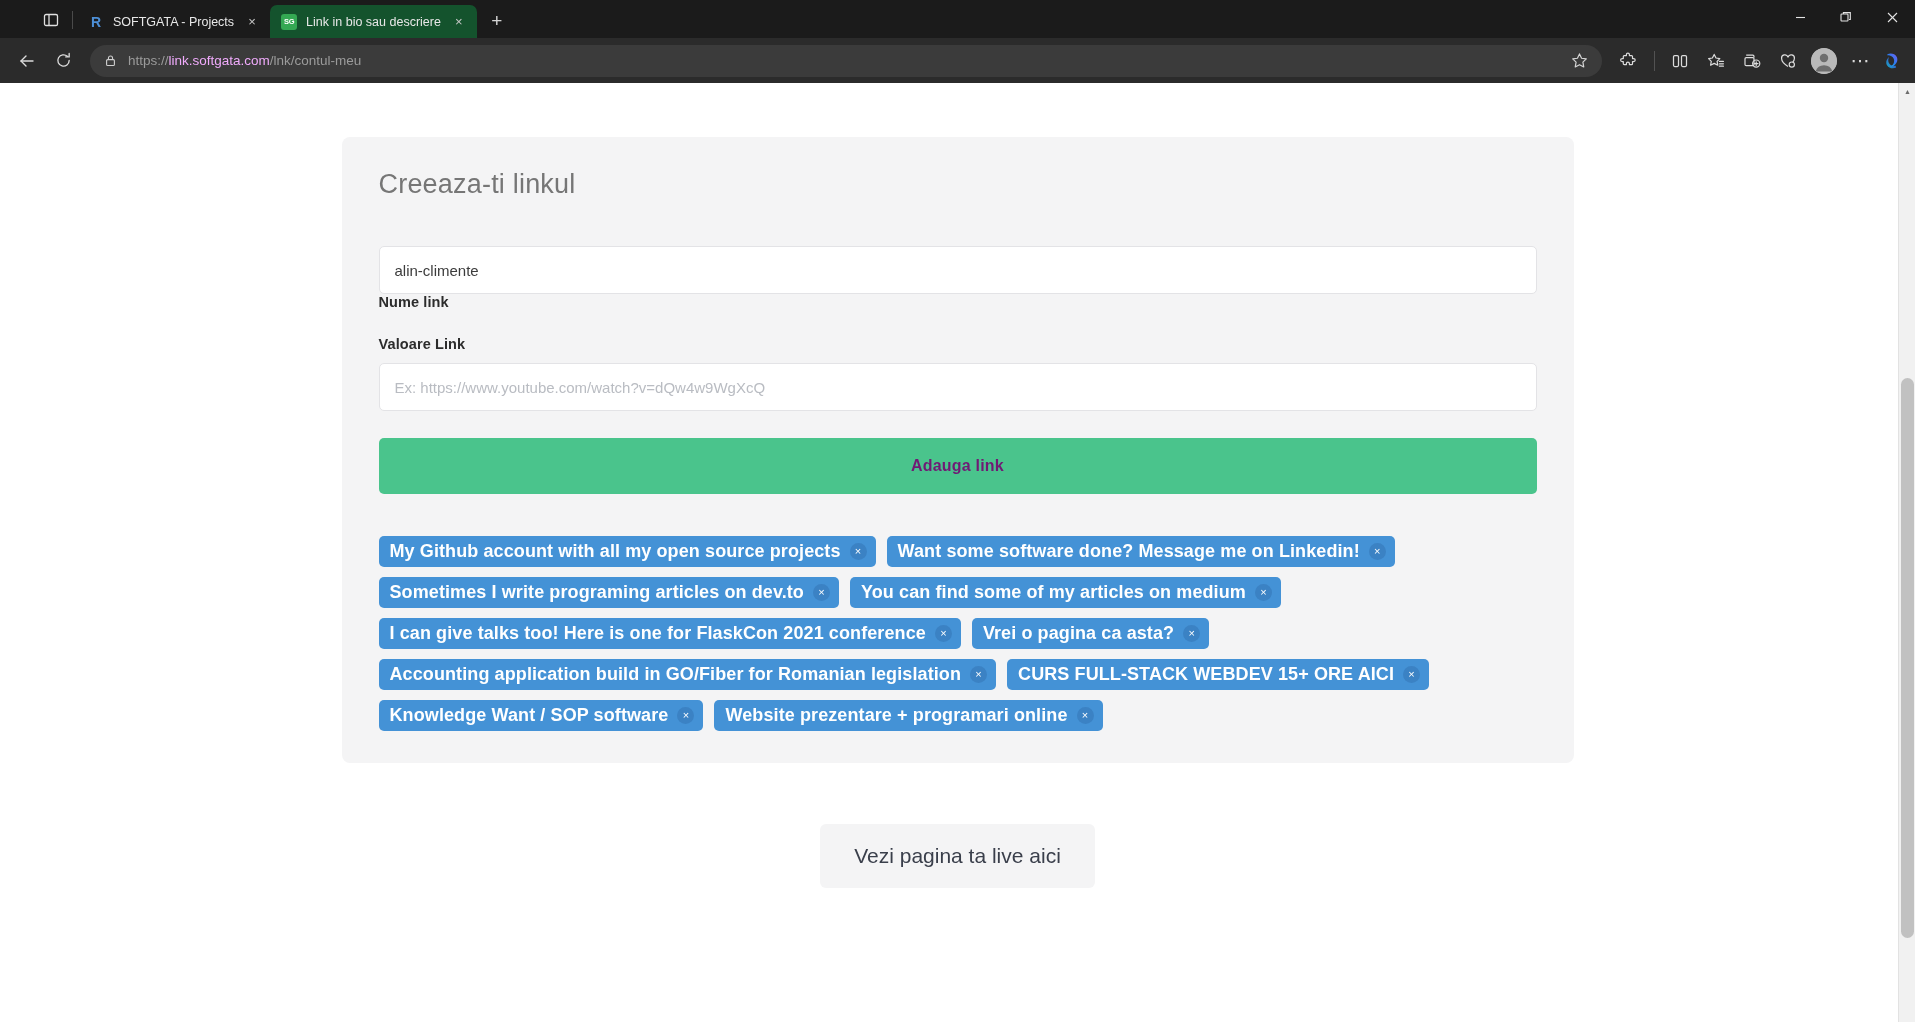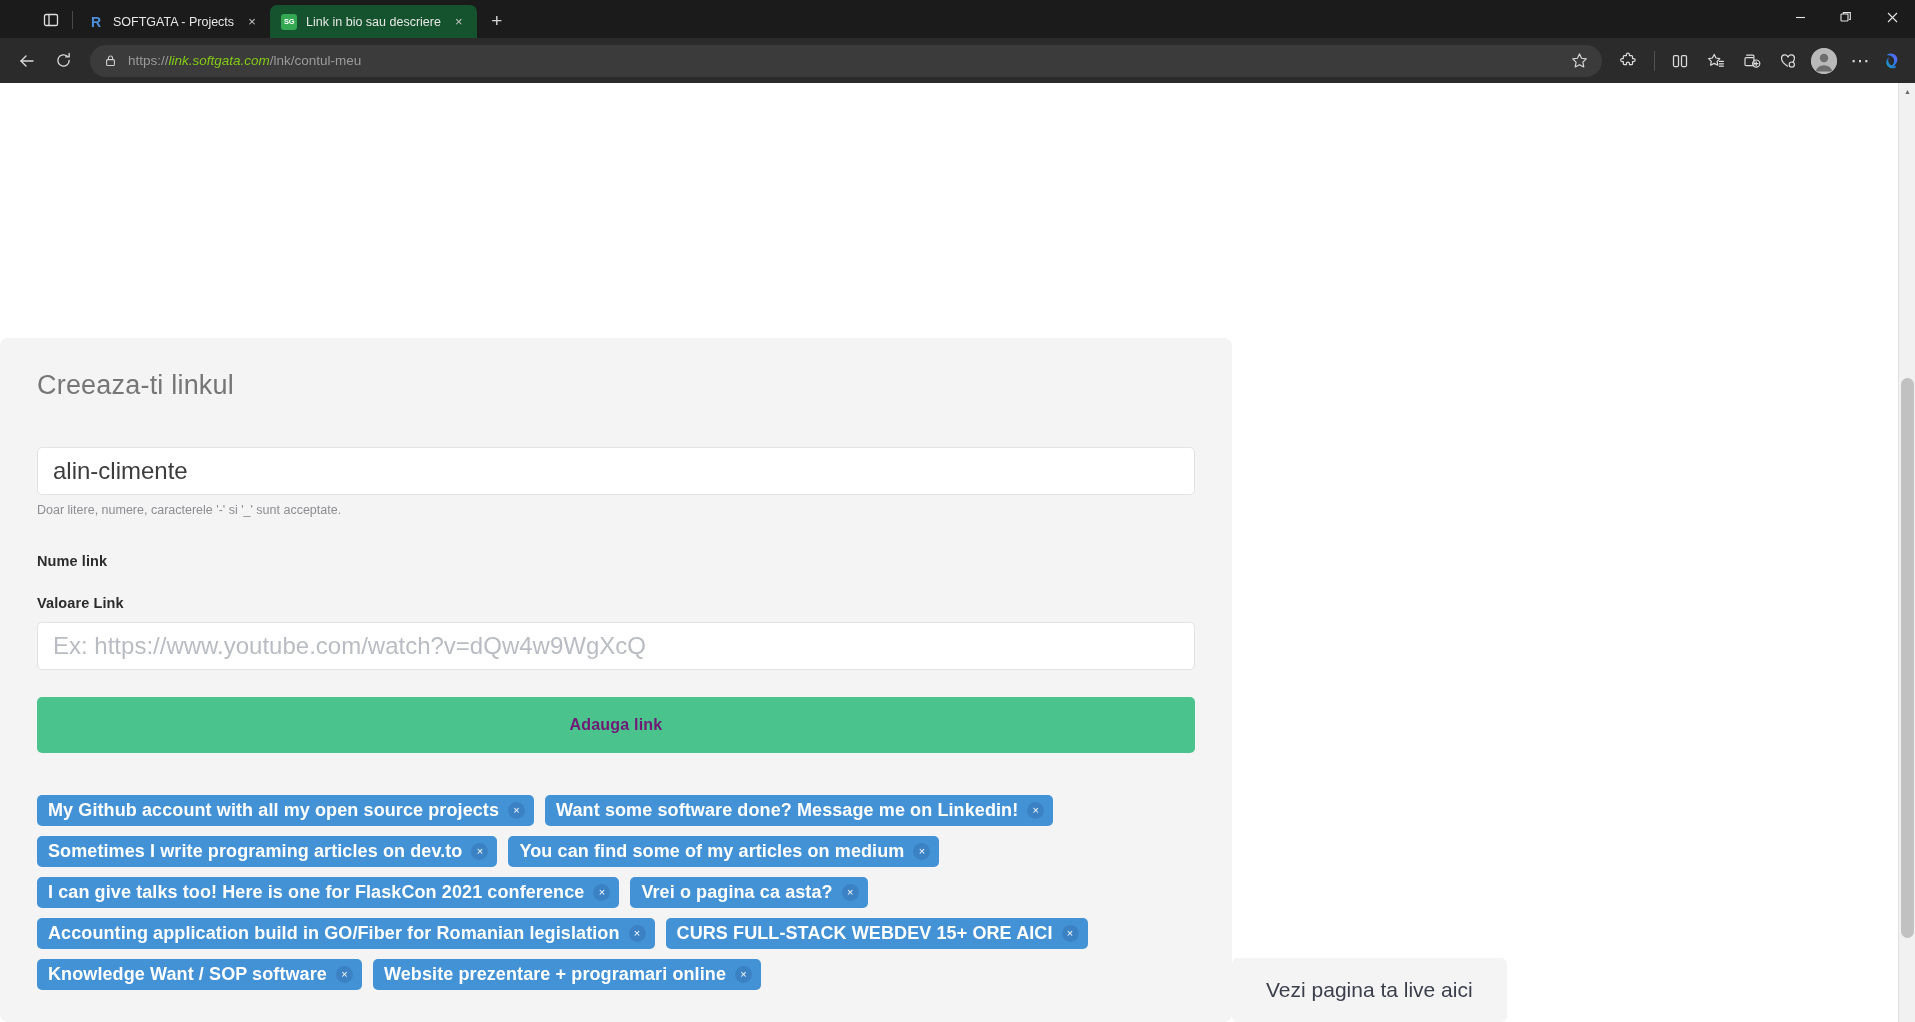--- a/index.html
+++ b/index.html
@@ -69,61 +69,61 @@
     width: 34px; height: 34px; display: flex; align-items: center; justify-content: center;
     border-radius: 6px; cursor: pointer; color: #e3e3e3; flex: 0 0 34px;
   }
   .omnibox {
     flex: 1; height: 32px; background: #3b3b3b; border-radius: 16px;
     display: flex; align-items: center; padding: 0 6px 0 14px; margin: 0 8px;
     cursor: text; min-width: 0;
   }
   .omni-lock { margin-right: 11px; display: flex; align-items: center; color: #cfcfcf; flex: 0 0 auto; }
   .omni-url { font-size: 13.5px; color: #9b9b9b; white-space: nowrap; overflow: hidden; flex: 1; }
-  .omni-url .host { color: #84cc16; font-style: italic; }
+  .omni-url .host { color: #f0abfc; }
   .omni-star { margin-left: auto; flex: 0 0 auto; }
   .tb-right { display: flex; align-items: center; gap: 2px; flex: 0 0 auto; }
   .tb-sep { width: 1px; height: 20px; background: #525252; margin: 0 6px; }
   .avatar-btn {
     width: 26px; height: 26px; border-radius: 50%; background: #b8b8b8;
     display: flex; align-items: center; justify-content: center; cursor: pointer;
     overflow: hidden; flex: 0 0 26px;
   }
   .copilot {
     width: 26px; height: 26px; flex: 0 0 26px; display: flex; align-items: center; justify-content: center;
     cursor: pointer;
   }
 
   
   .viewport {
     flex: 1; background: #ffffff; position: relative; overflow: hidden;
     display: flex; justify-content: center;
   }
   .page {
-    width: 100%; padding-top: 54px; display: flex; flex-direction: row; align-items: flex-end;
+    width: 100%; padding-top: 54px; display: flex; flex-direction: column; align-items: center;
   }
 
   .card {
     width: 1232px; background: #f4f4f5; border-radius: 8px;
     padding: 30px 18px 32px 18px;
   }
   .card-title {
     font-size: 27px; color: #767676; font-weight: 400;
     margin: 2px 0 0 19px; letter-spacing: 0.2px;
   }
 
   .form { margin: 46px 19px 0 19px; }
   .field-label-strong {
     font-size: 14.5px; font-weight: 700; color: #2c2c2c; margin-bottom: 11px;
     letter-spacing: 0.1px;
   }
   .txt-input {
     width: 100%; height: 48px; background: #ffffff;
     border: 1px solid #e3e3e6; border-radius: 5px;
-    padding: 0 15px; font-size: 24px; color: #3c3c3c;
+    padding: 0 15px; font-size: 15px; color: #3c3c3c;
     font-family: "Liberation Sans", sans-serif; outline: none;
   }
   .txt-input::placeholder { color: #b9bcc2; }
   .helper {
     font-size: 12.5px; color: #8d8d92; margin-top: 8px; margin-bottom: 36px;
   }
   .gap-sm { height: 15px; }
 
   .btn-add {
     width: 100%; height: 56px; margin-top: 27px;
@@ -314,21 +314,20 @@
 
   <div class="viewport">
     <div class="page">
 
       <div class="card">
         <div class="card-title">Creeaza-ti linkul</div>
 
         <div class="form">
 
           <input class="txt-input" type="text" value="alin-climente" style="">
-          <div class="helper">Doar litere, numere, caracterele '-' si '_' sunt acceptate.</div>
 
           <div class="field-label-strong">Nume link</div>
 
           <div class="gap-sm"></div>
 
           <div class="field-label-strong">Valoare Link</div>
           <input class="txt-input" type="text" placeholder="Ex: https://www.youtube.com/watch?v=dQw4w9WgXcQ" style="">
 
           <button class="btn-add">Adauga link</button>
 

